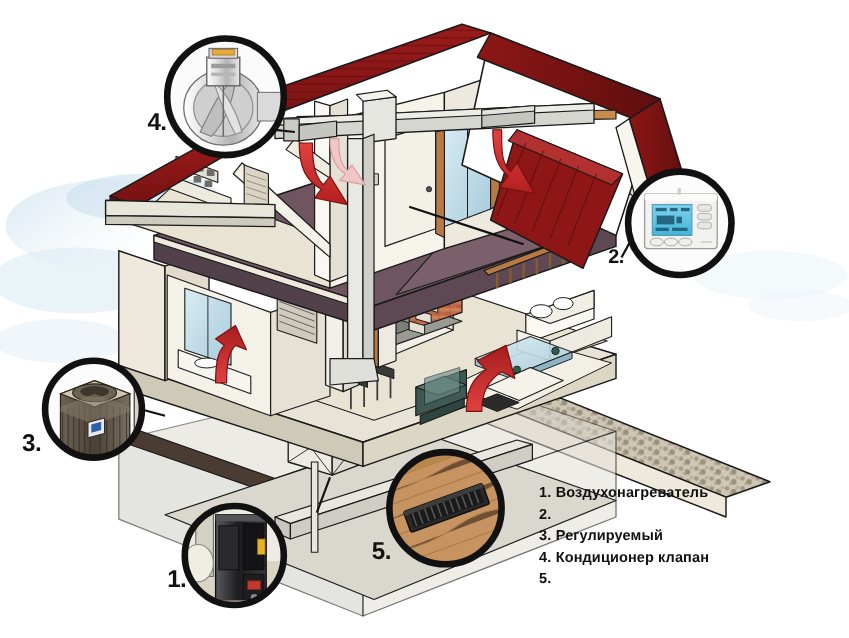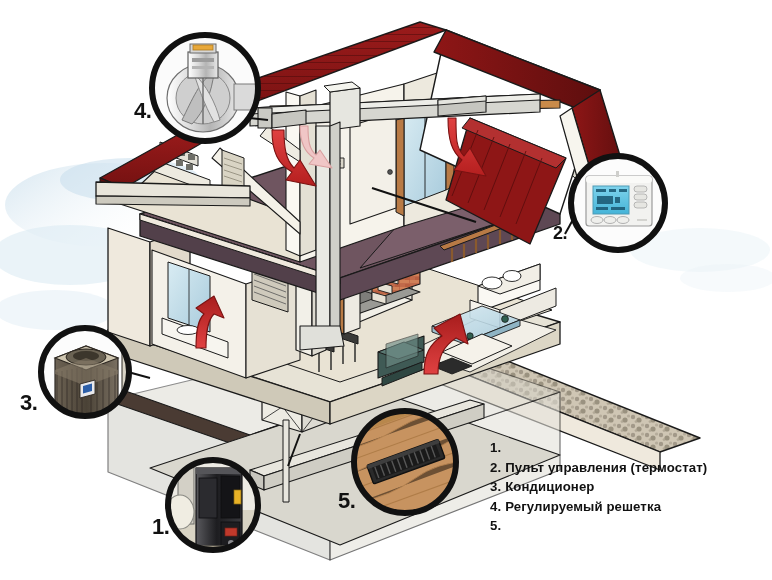--- a/index.html
+++ b/index.html
@@ -588,31 +588,31 @@
 
   <div class="cnum" id="cnum-4">4.</div>
   <div class="cnum" id="cnum-2">2.</div>
   <div class="cnum" id="cnum-3">3.</div>
   <div class="cnum" id="cnum-5">5.</div>
   <div class="cnum" id="cnum-1">1.</div>
 
   <div id="legend">
     <div class="leg-row">
       <span class="leg-num">1.</span>
+      <span class="leg-txt">Воздухонагреватель</span>
     </div>
     <div class="leg-row">
       <span class="leg-num">2.</span>
-      <span class="leg-txt">Пульт управления (термостат)</span>
     </div>
     <div class="leg-row">
       <span class="leg-num">3.</span>
-      <span class="leg-txt">Кондиционер</span>
+      <span class="leg-txt">Регулируемый</span>
     </div>
     <div class="leg-row">
       <span class="leg-num">4.</span>
-      <span class="leg-txt">Регулируемый решетка</span>
+      <span class="leg-txt">Кондиционер клапан</span>
     </div>
     <div class="leg-row">
       <span class="leg-num">5.</span>
     </div>
   </div>
 
 </div>
 
 </body></html>

